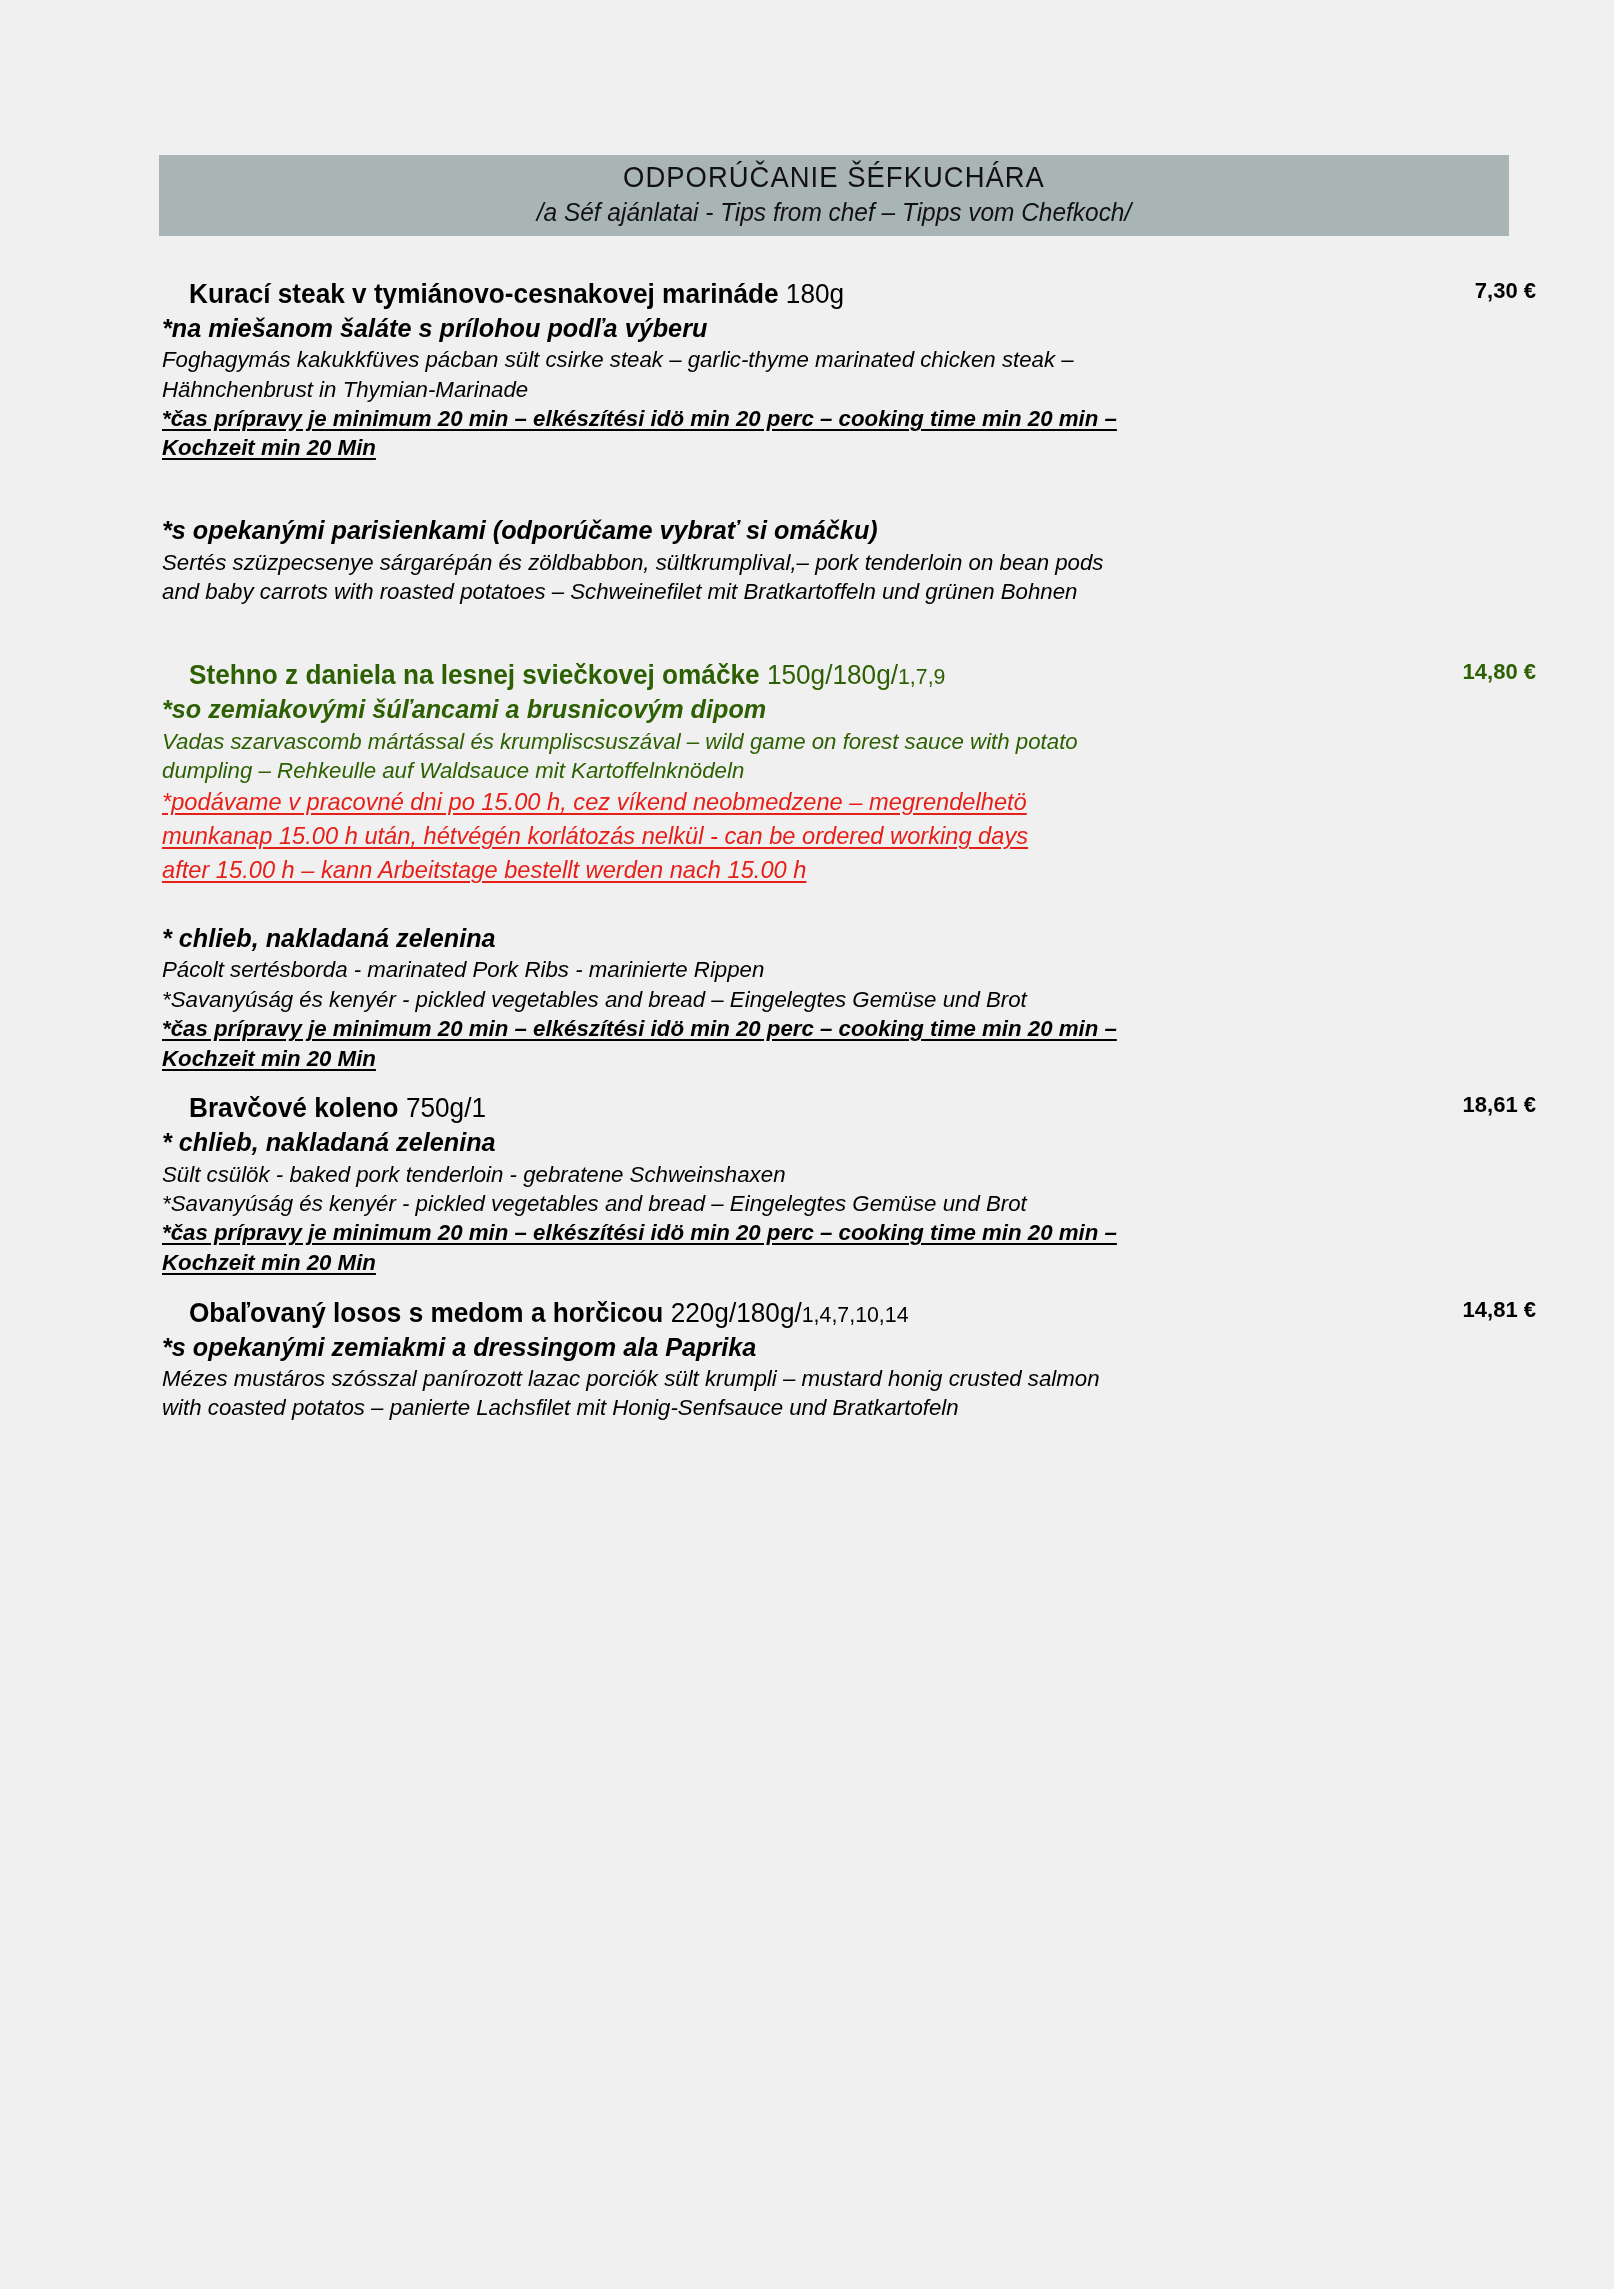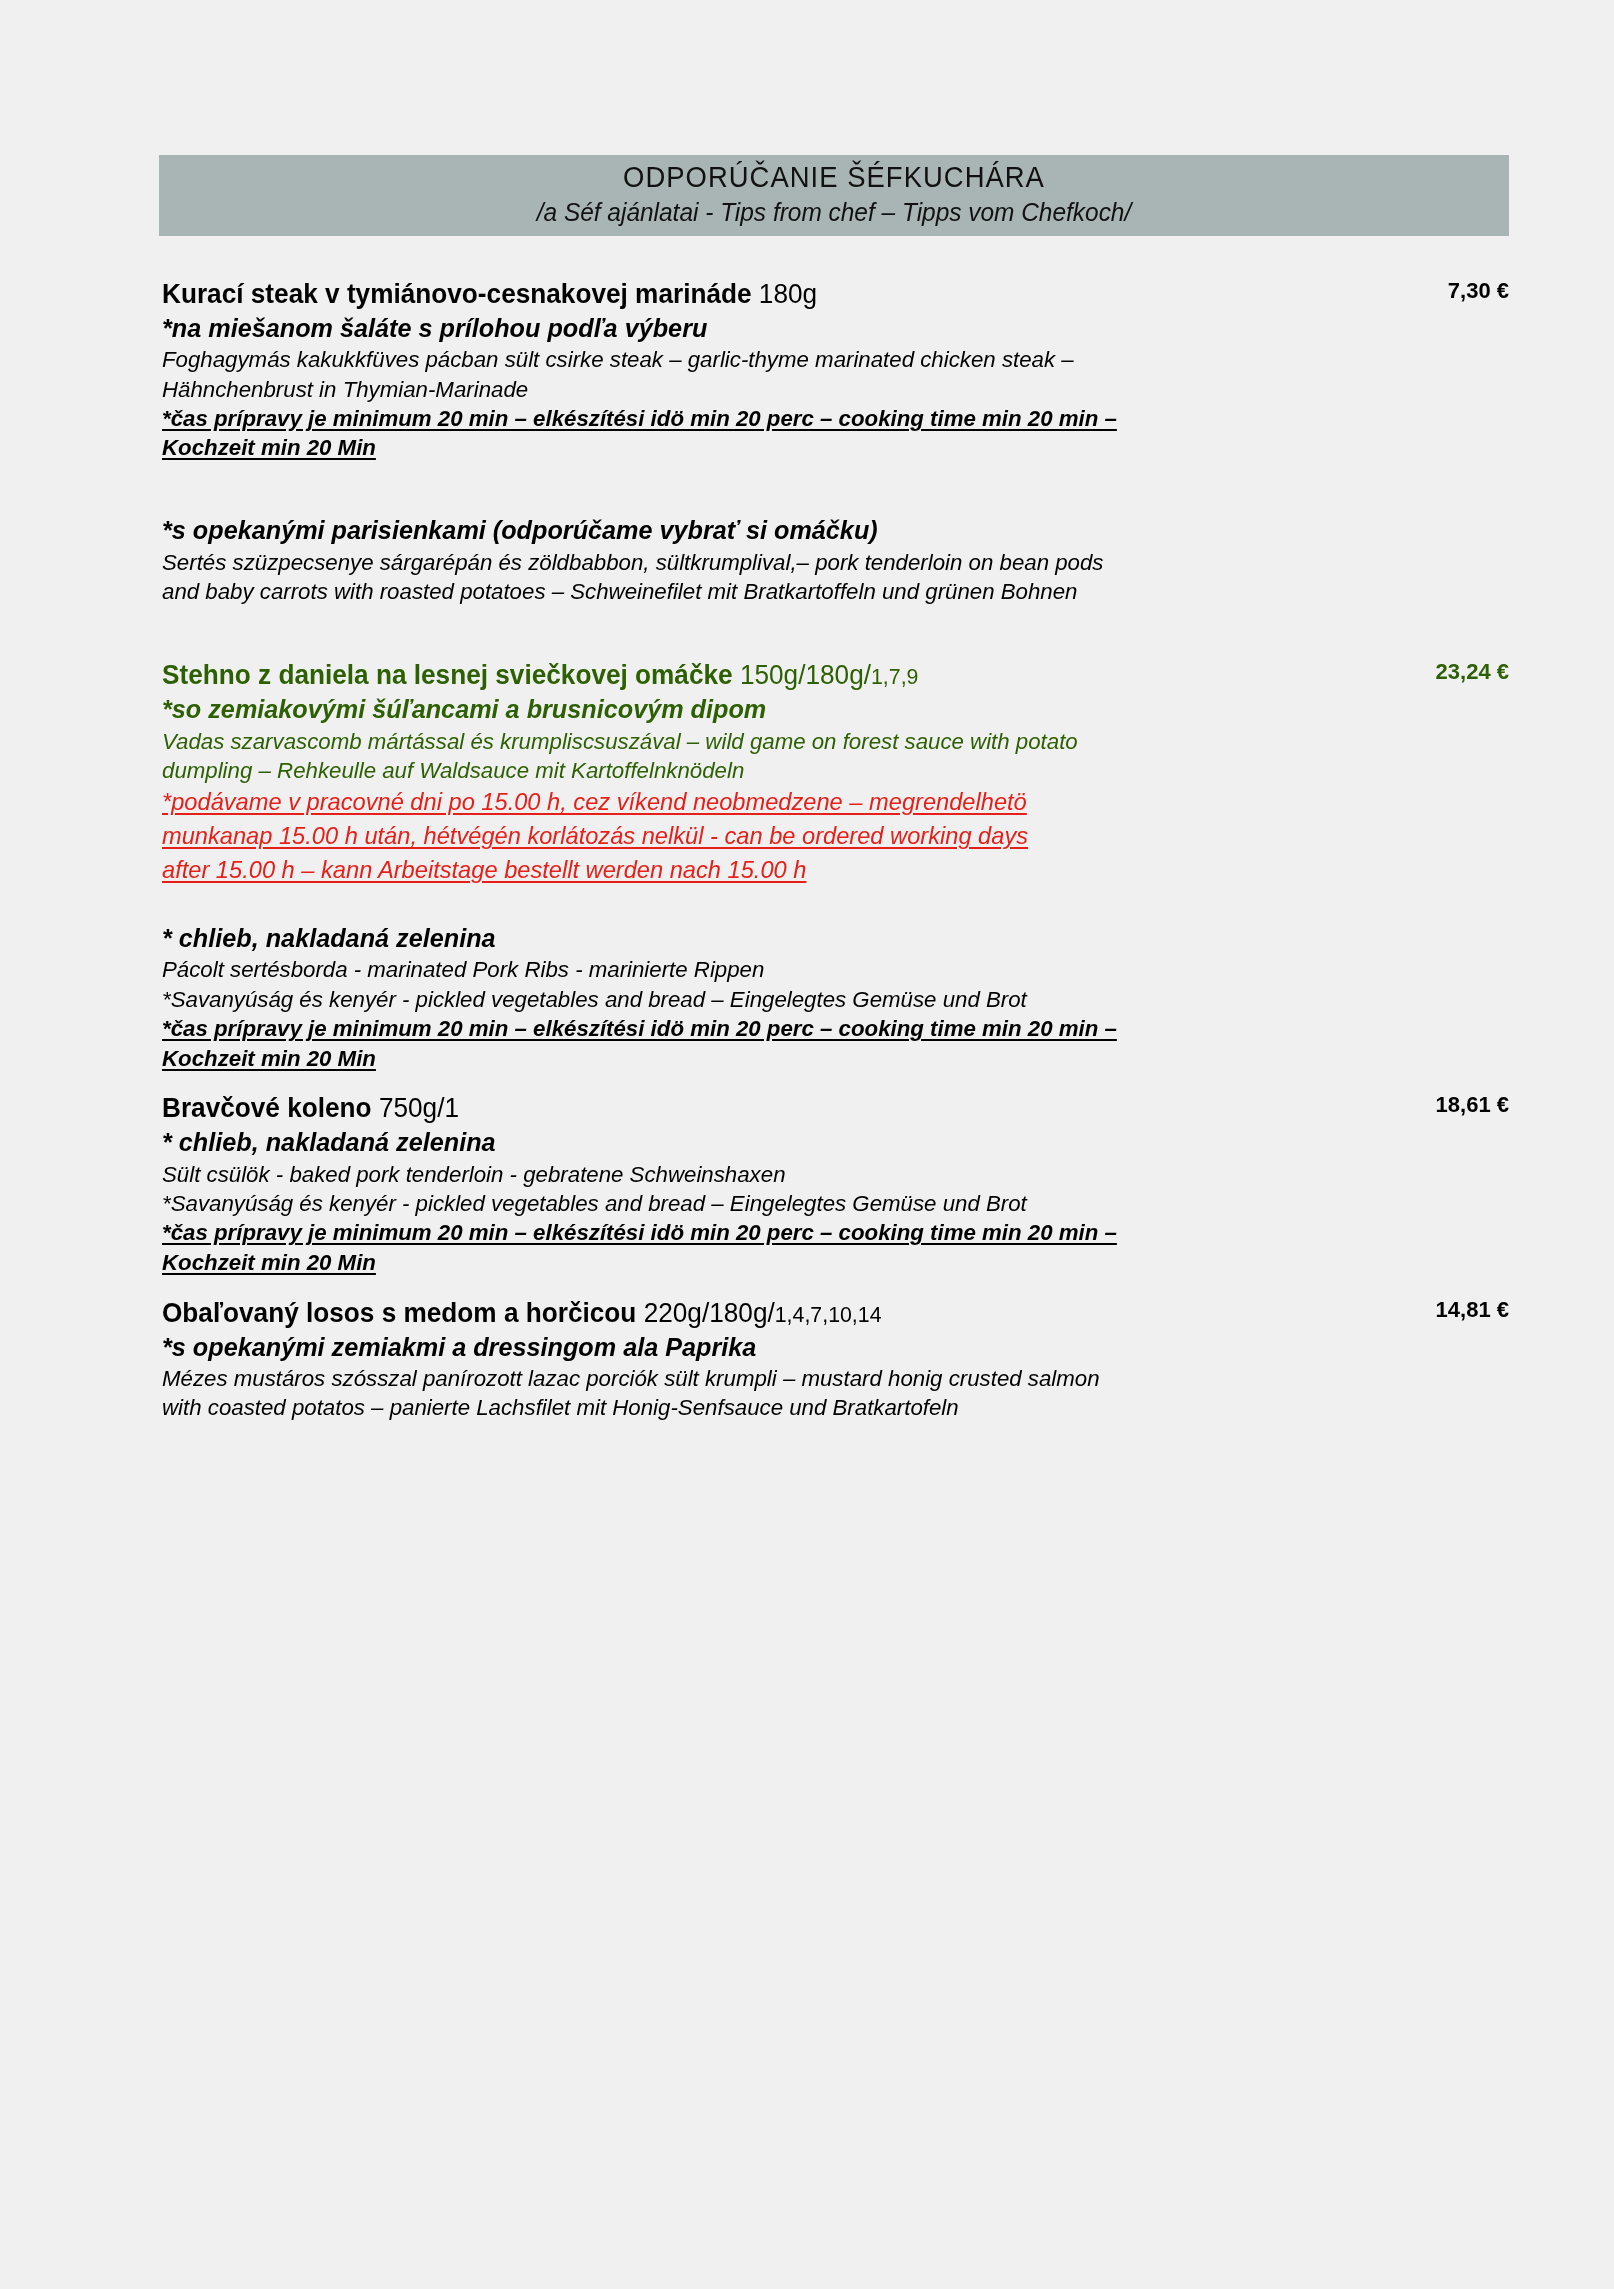--- a/index.html
+++ b/index.html
@@ -67,20 +67,21 @@
   }
 
   .item { margin-bottom: 3.7px; }
 
   
   .title-row {
     display: flex;
     align-items: center;
     width: 100%;
     position: relative;
+    margin-left: 27px;
   }
   .title-main {
     flex: 0 1 auto;
     white-space: nowrap;
     font-size: 27px;
     line-height: 1.30;
     font-weight: 700;
     transform-origin: left center;
     transform: scaleX(0.97);
   }
@@ -196,21 +197,21 @@
         <div class="subline">*s opekanými parisienkami (odporúčame vybrať si omáčku)</div>
         <div class="desc">
           <span class="ln">Sertés szüzpecsenye sárgarépán és zöldbabbon, sültkrumplival,– pork tenderloin on bean pods</span>
           <span class="ln">and baby carrots with roasted potatoes – Schweinefilet mit Bratkartoffeln und grünen Bohnen</span>
         </div>
       </div>
       <div class="sp-lg"></div>
       <div class="item green">
         <div class="title-row">
           <div class="title-main"><span class="soft">Stehno z daniela na lesnej sviečkovej omáčke</span><span class="weight"> 150g/180g/</span><span class="allerg">1,7,9</span></div>
-          <div class="price">23,24 €</div>
+          <div class="price">14,80 €</div>
         </div>
         <div class="subline">*so zemiakovými šúľancami a brusnicovým dipom</div>
         <div class="desc">
           <span class="ln">Vadas szarvascomb mártással és krumpliscsuszával – wild game on forest sauce with potato</span>
           <span class="ln">dumpling – Rehkeulle auf Waldsauce mit Kartoffelnknödeln</span>
         </div>
         <div class="note-red">
           <span class="ln">*podávame v pracovné dni po 15.00 h, cez víkend neobmedzene – megrendelhetö</span>
           <span class="ln">munkanap 15.00 h után, hétvégén korlátozás nelkül - can be ordered working days</span>
           <span class="ln">after 15.00 h – kann Arbeitstage bestellt werden nach 15.00 h</span>

